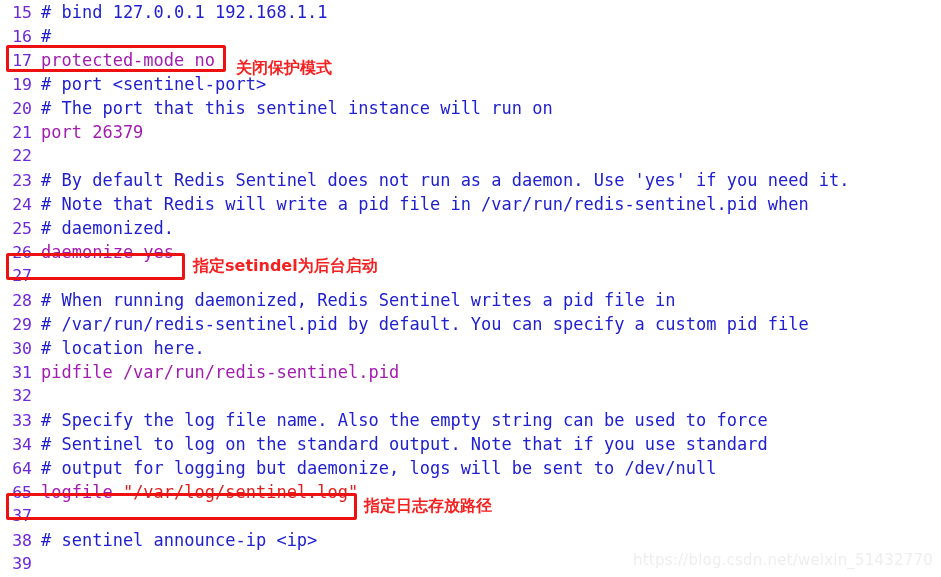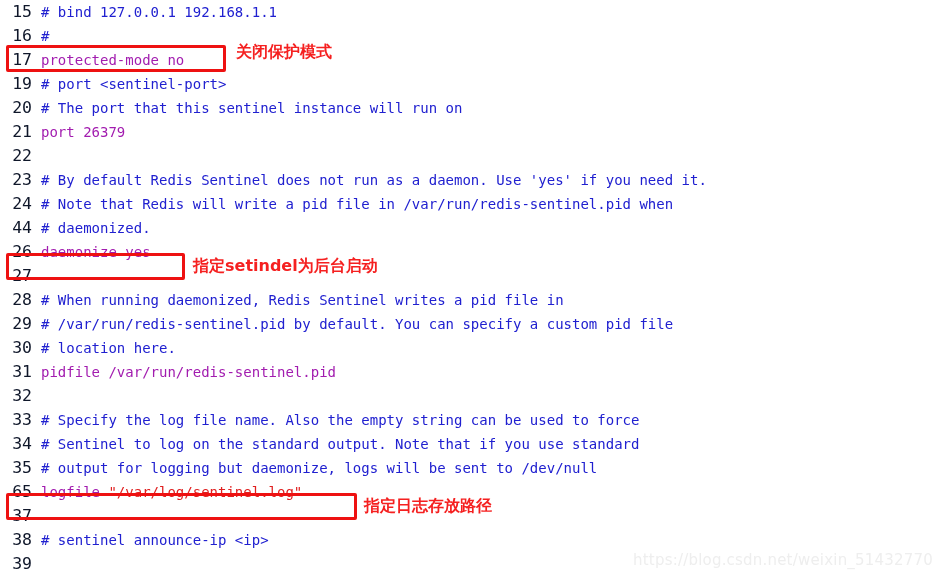--- a/index.html
+++ b/index.html
@@ -30,29 +30,29 @@
     line-height: 24px;
     white-space: pre;
     font-size: 16.5px;
     letter-spacing: 0px;
   }
 
   .lnum {
     display: inline-block;
     width: 32px;
     text-align: right;
-    color: #0f172a;
+    color: #6d28d9;
     font-size: 16.5px;
     font-family: "DejaVu Sans Mono", "Liberation Mono", monospace;
   }
 
   .code {
     display: inline-block;
     padding-left: 9px;
-    font-size: 14px;
+    font-size: 17px;
     font-family: "DejaVu Sans Mono", "Liberation Mono", monospace;
   }
 
   .tok-comment { color: #2020d0; }
   .tok-code    { color: #a21caf; }
   .tok-string  { color: #e02020; }
 
   
   .hl-box {
     position: absolute;
@@ -91,38 +91,38 @@
   <div id="code-lines">
       <div class="code-line"><span class="lnum">15</span><span class="code"><span class="tok-comment"># bind 127.0.0.1 192.168.1.1</span></span></div>
       <div class="code-line"><span class="lnum">16</span><span class="code"><span class="tok-comment">#</span></span></div>
       <div class="code-line"><span class="lnum">17</span><span class="code"><span class="tok-code">protected-mode no</span></span></div>
       <div class="code-line"><span class="lnum">19</span><span class="code"><span class="tok-comment"># port &lt;sentinel-port&gt;</span></span></div>
       <div class="code-line"><span class="lnum">20</span><span class="code"><span class="tok-comment"># The port that this sentinel instance will run on</span></span></div>
       <div class="code-line"><span class="lnum">21</span><span class="code"><span class="tok-code">port 26379</span></span></div>
       <div class="code-line"><span class="lnum">22</span><span class="code"><span class="tok-code"></span></span></div>
       <div class="code-line"><span class="lnum">23</span><span class="code"><span class="tok-comment"># By default Redis Sentinel does not run as a daemon. Use 'yes' if you need it.</span></span></div>
       <div class="code-line"><span class="lnum">24</span><span class="code"><span class="tok-comment"># Note that Redis will write a pid file in /var/run/redis-sentinel.pid when</span></span></div>
-      <div class="code-line"><span class="lnum">44</span><span class="code"><span class="tok-comment"># daemonized.</span></span></div>
+      <div class="code-line"><span class="lnum">25</span><span class="code"><span class="tok-comment"># daemonized.</span></span></div>
       <div class="code-line"><span class="lnum">26</span><span class="code"><span class="tok-code">daemonize yes</span></span></div>
       <div class="code-line"><span class="lnum">27</span><span class="code"><span class="tok-code"></span></span></div>
       <div class="code-line"><span class="lnum">28</span><span class="code"><span class="tok-comment"># When running daemonized, Redis Sentinel writes a pid file in</span></span></div>
       <div class="code-line"><span class="lnum">29</span><span class="code"><span class="tok-comment"># /var/run/redis-sentinel.pid by default. You can specify a custom pid file</span></span></div>
       <div class="code-line"><span class="lnum">30</span><span class="code"><span class="tok-comment"># location here.</span></span></div>
       <div class="code-line"><span class="lnum">31</span><span class="code"><span class="tok-code">pidfile /var/run/redis-sentinel.pid</span></span></div>
       <div class="code-line"><span class="lnum">32</span><span class="code"><span class="tok-code"></span></span></div>
       <div class="code-line"><span class="lnum">33</span><span class="code"><span class="tok-comment"># Specify the log file name. Also the empty string can be used to force</span></span></div>
       <div class="code-line"><span class="lnum">34</span><span class="code"><span class="tok-comment"># Sentinel to log on the standard output. Note that if you use standard</span></span></div>
-      <div class="code-line"><span class="lnum">35</span><span class="code"><span class="tok-comment"># output for logging but daemonize, logs will be sent to /dev/null</span></span></div>
+      <div class="code-line"><span class="lnum">64</span><span class="code"><span class="tok-comment"># output for logging but daemonize, logs will be sent to /dev/null</span></span></div>
       <div class="code-line"><span class="lnum">65</span><span class="code"><span class="tok-code">logfile </span><span class="tok-string">"/var/log/sentinel.log"</span></span></div>
       <div class="code-line"><span class="lnum">37</span><span class="code"><span class="tok-code"></span></span></div>
       <div class="code-line"><span class="lnum">38</span><span class="code"><span class="tok-comment"># sentinel announce-ip &lt;ip&gt;</span></span></div>
       <div class="code-line"><span class="lnum">39</span><span class="code"></span></div>
     </div>
   <div id="overlays">
       <div class="hl-box" style="left: 6px; top: 45px; width: 220px; height: 27px;"></div>
-      <div class="cn-note" style="left: 236px; top: 40px;">关闭保护模式</div>
+      <div class="cn-note" style="left: 236px; top: 56px;">关闭保护模式</div>
       <div class="hl-box" style="left: 6px; top: 253px; width: 179px; height: 27px;"></div>
       <div class="cn-note" style="left: 193px; top: 254px;">指定setindel为后台启动</div>
       <div class="hl-box" style="left: 6px; top: 493px; width: 351px; height: 27px;"></div>
       <div class="cn-note" style="left: 364px; top: 494px;">指定日志存放路径</div>
     </div>
   <div id="watermark">https://blog.csdn.net/weixin_51432770</div>
 </div>
 
 </body></html>

